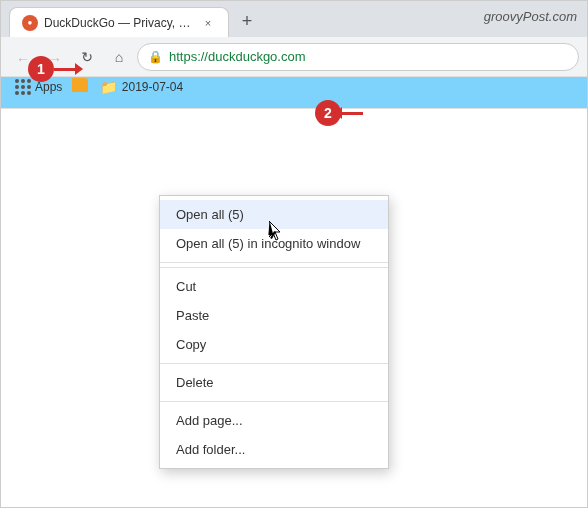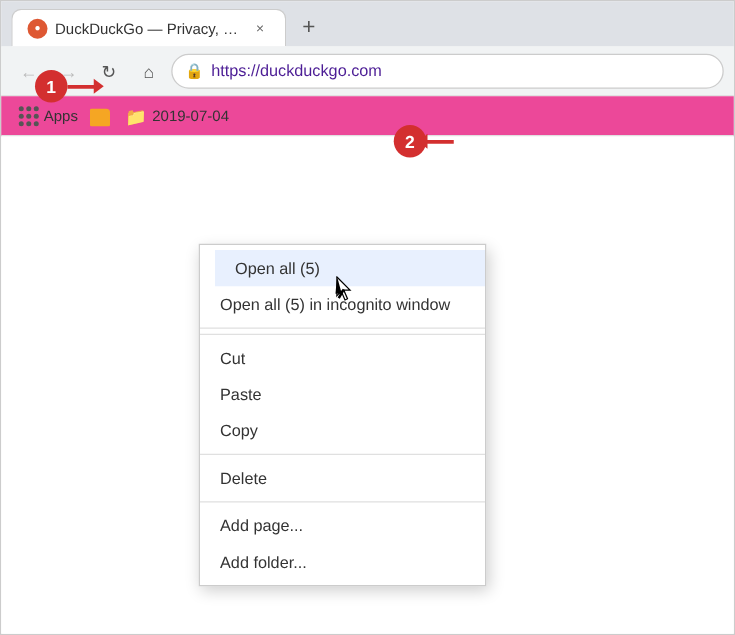--- a/index.html
+++ b/index.html
@@ -151,29 +151,29 @@
       color: #333;
     }
 
     .lock-icon {
       color: #555;
       font-size: 12px;
     }
 
     .address-text {
       font-size: 13px;
-      color: #4c1d95;
+      color: #15803d;
     }
 
     
     .bookmarks-bar {
-      background: #ec4899;
+      background: #7dd3fc;
       height: 32px;
       display: flex;
-      align-items: center;
+      align-items: flex-start;
       padding: 0 10px;
       gap: 6px;
       border-bottom: 1px solid #e0e0e0;
       position: relative;
     }
 
     .apps-btn {
       display: flex;
       align-items: center;
       gap: 4px;
@@ -233,21 +233,20 @@
       color: #333;
       cursor: pointer;
       white-space: nowrap;
       display: flex;
       align-items: center;
       gap: 6px;
     }
 
     .menu-item:hover, .menu-item.highlighted {
       background: #e8f0fe;
-      margin-left: 12px;
     }
 
     .menu-item.highlighted {
       background: #e8f0fe;
     }
 
     .menu-separator {
       height: 1px;
       background: #e0e0e0;
       margin: 4px 0;
@@ -297,20 +296,21 @@
 
 <div class="browser-window">
 
   <div class="tab-bar">
     <div class="tab">
       <div class="tab-favicon"></div>
       <span class="tab-title">DuckDuckGo — Privacy, simplifi...</span>
       <span class="tab-close">×</span>
     </div>
     <div class="new-tab-btn">+</div>
+    <div class="groovy-post">groovyPost.com</div>
   </div>
 
   <div class="nav-bar">
     <button class="nav-btn disabled">←</button>
     <button class="nav-btn disabled">→</button>
     <button class="nav-btn">↻</button>
     <button class="nav-btn">⌂</button>
     <div class="address-bar">
       <span class="lock-icon">🔒</span>
       <span class="address-text">https://duckduckgo.com</span>

